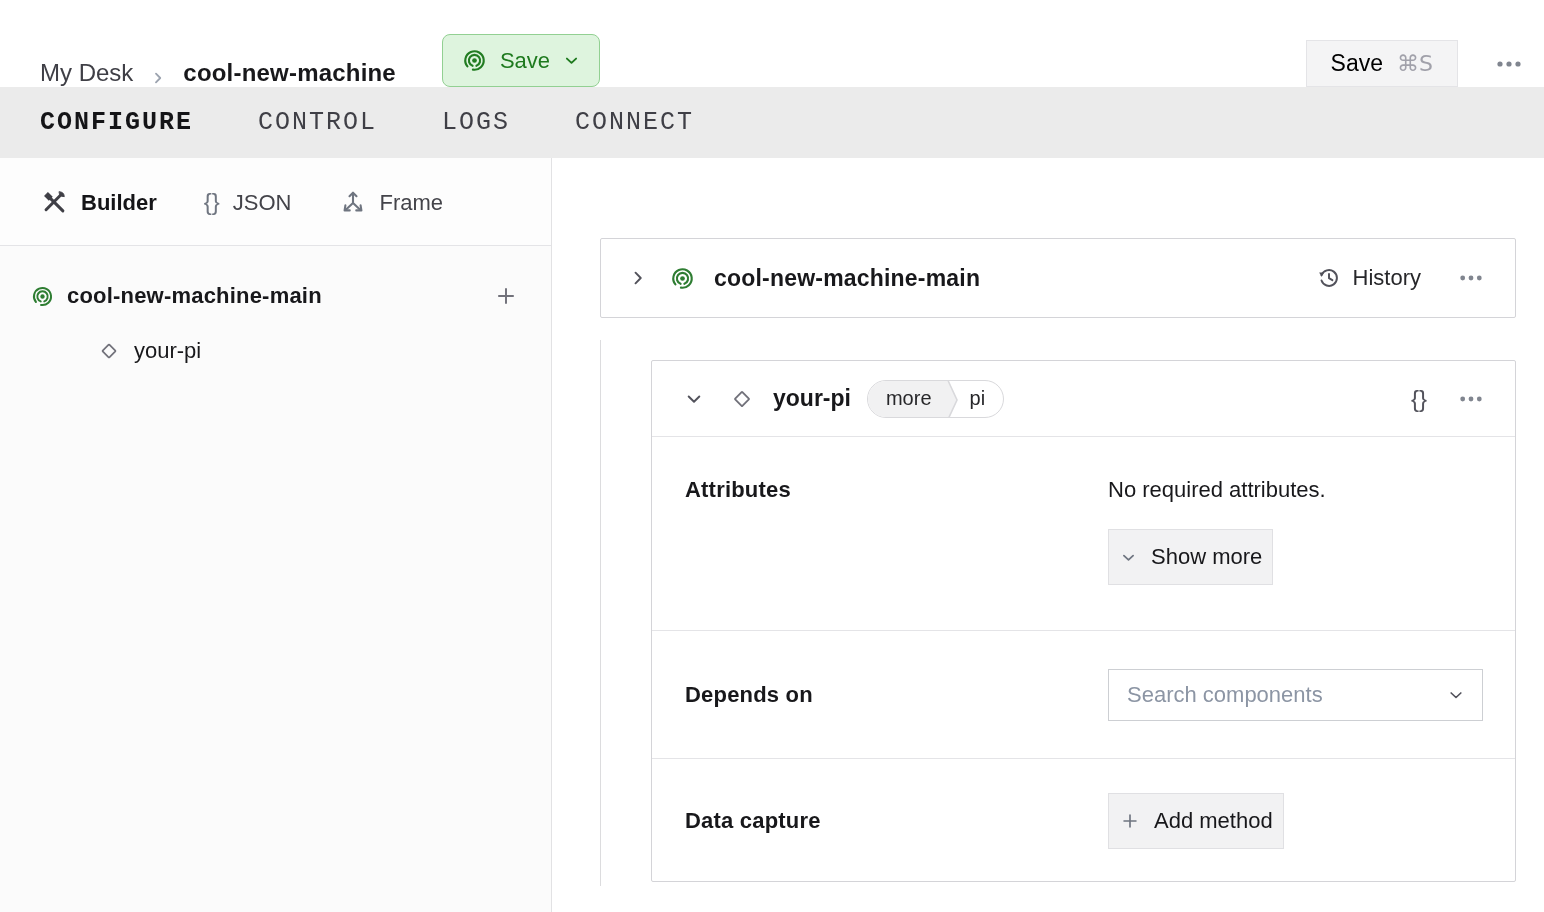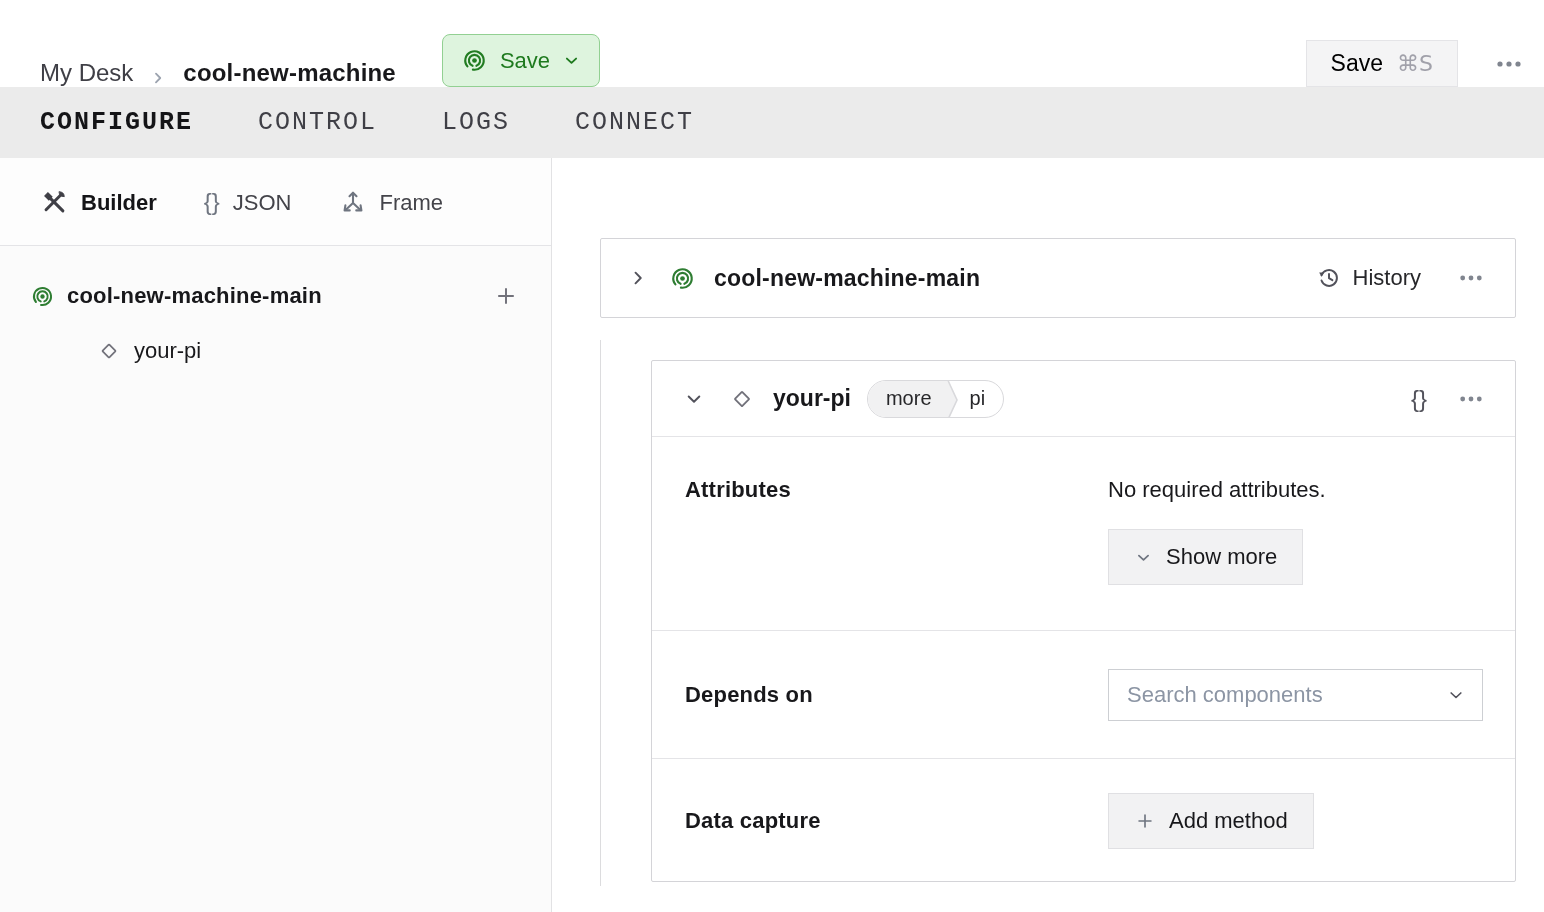--- a/index.html
+++ b/index.html
@@ -67,21 +67,21 @@
   .type-badge .seg1 { background:#f1f1f2; display:flex; align-items:center; padding:0 14px 0 18px; }
   .type-badge .seg2 { display:flex; align-items:center; padding:0 18px 0 11px; }
   .card-braces { margin-left:auto; background:none; border:none; cursor:pointer; }
   .card-braces .braces-glyph { color:#52525b; }
   .card2-header .ellipsis-btn { margin-left:26px; }
 
   .row { display:flex; padding-left:33px; padding-right:32px;gap:39px; }
   .row-label { width:384px; font-size:22px; font-weight:700; letter-spacing:.2px; flex:none; }
   .row-attrs { height:194px; border-bottom:1px solid #e4e4e7; padding-top:40px; }
   .attrs-empty { font-size:22px; }
-  .btn-gray { display:inline-flex; align-items:center; gap:13px; height:56px; padding:0 25px;
+  .btn-gray { display:inline-flex; align-items:center; gap:13px; height:56px; padding:0 10px;
     background:#f2f2f3; border:1px solid #e0e0e3; font-size:22px; color:#18181b; cursor:pointer; font-family:inherit; }
   .show-more { margin-top:26px; }
   .row-depends { height:128px; border-bottom:1px solid #e4e4e7; align-items:center; }
   .search-select { width:398px; height:52px; border:1px solid #cdcfd3; background:#fff; display:flex;
     align-items:center; padding:0 16px 0 18px; cursor:pointer; }
   .search-select input { flex:1; border:none; outline:none; background:transparent; font-size:22px;
     font-family:inherit; color:#18181b; min-width:0; }
   .search-select input::placeholder { color:#8c95a4; opacity:1; }
   .row-capture { height:124px; align-items:center; }
   .chev { color:#52525b; display:flex; }

